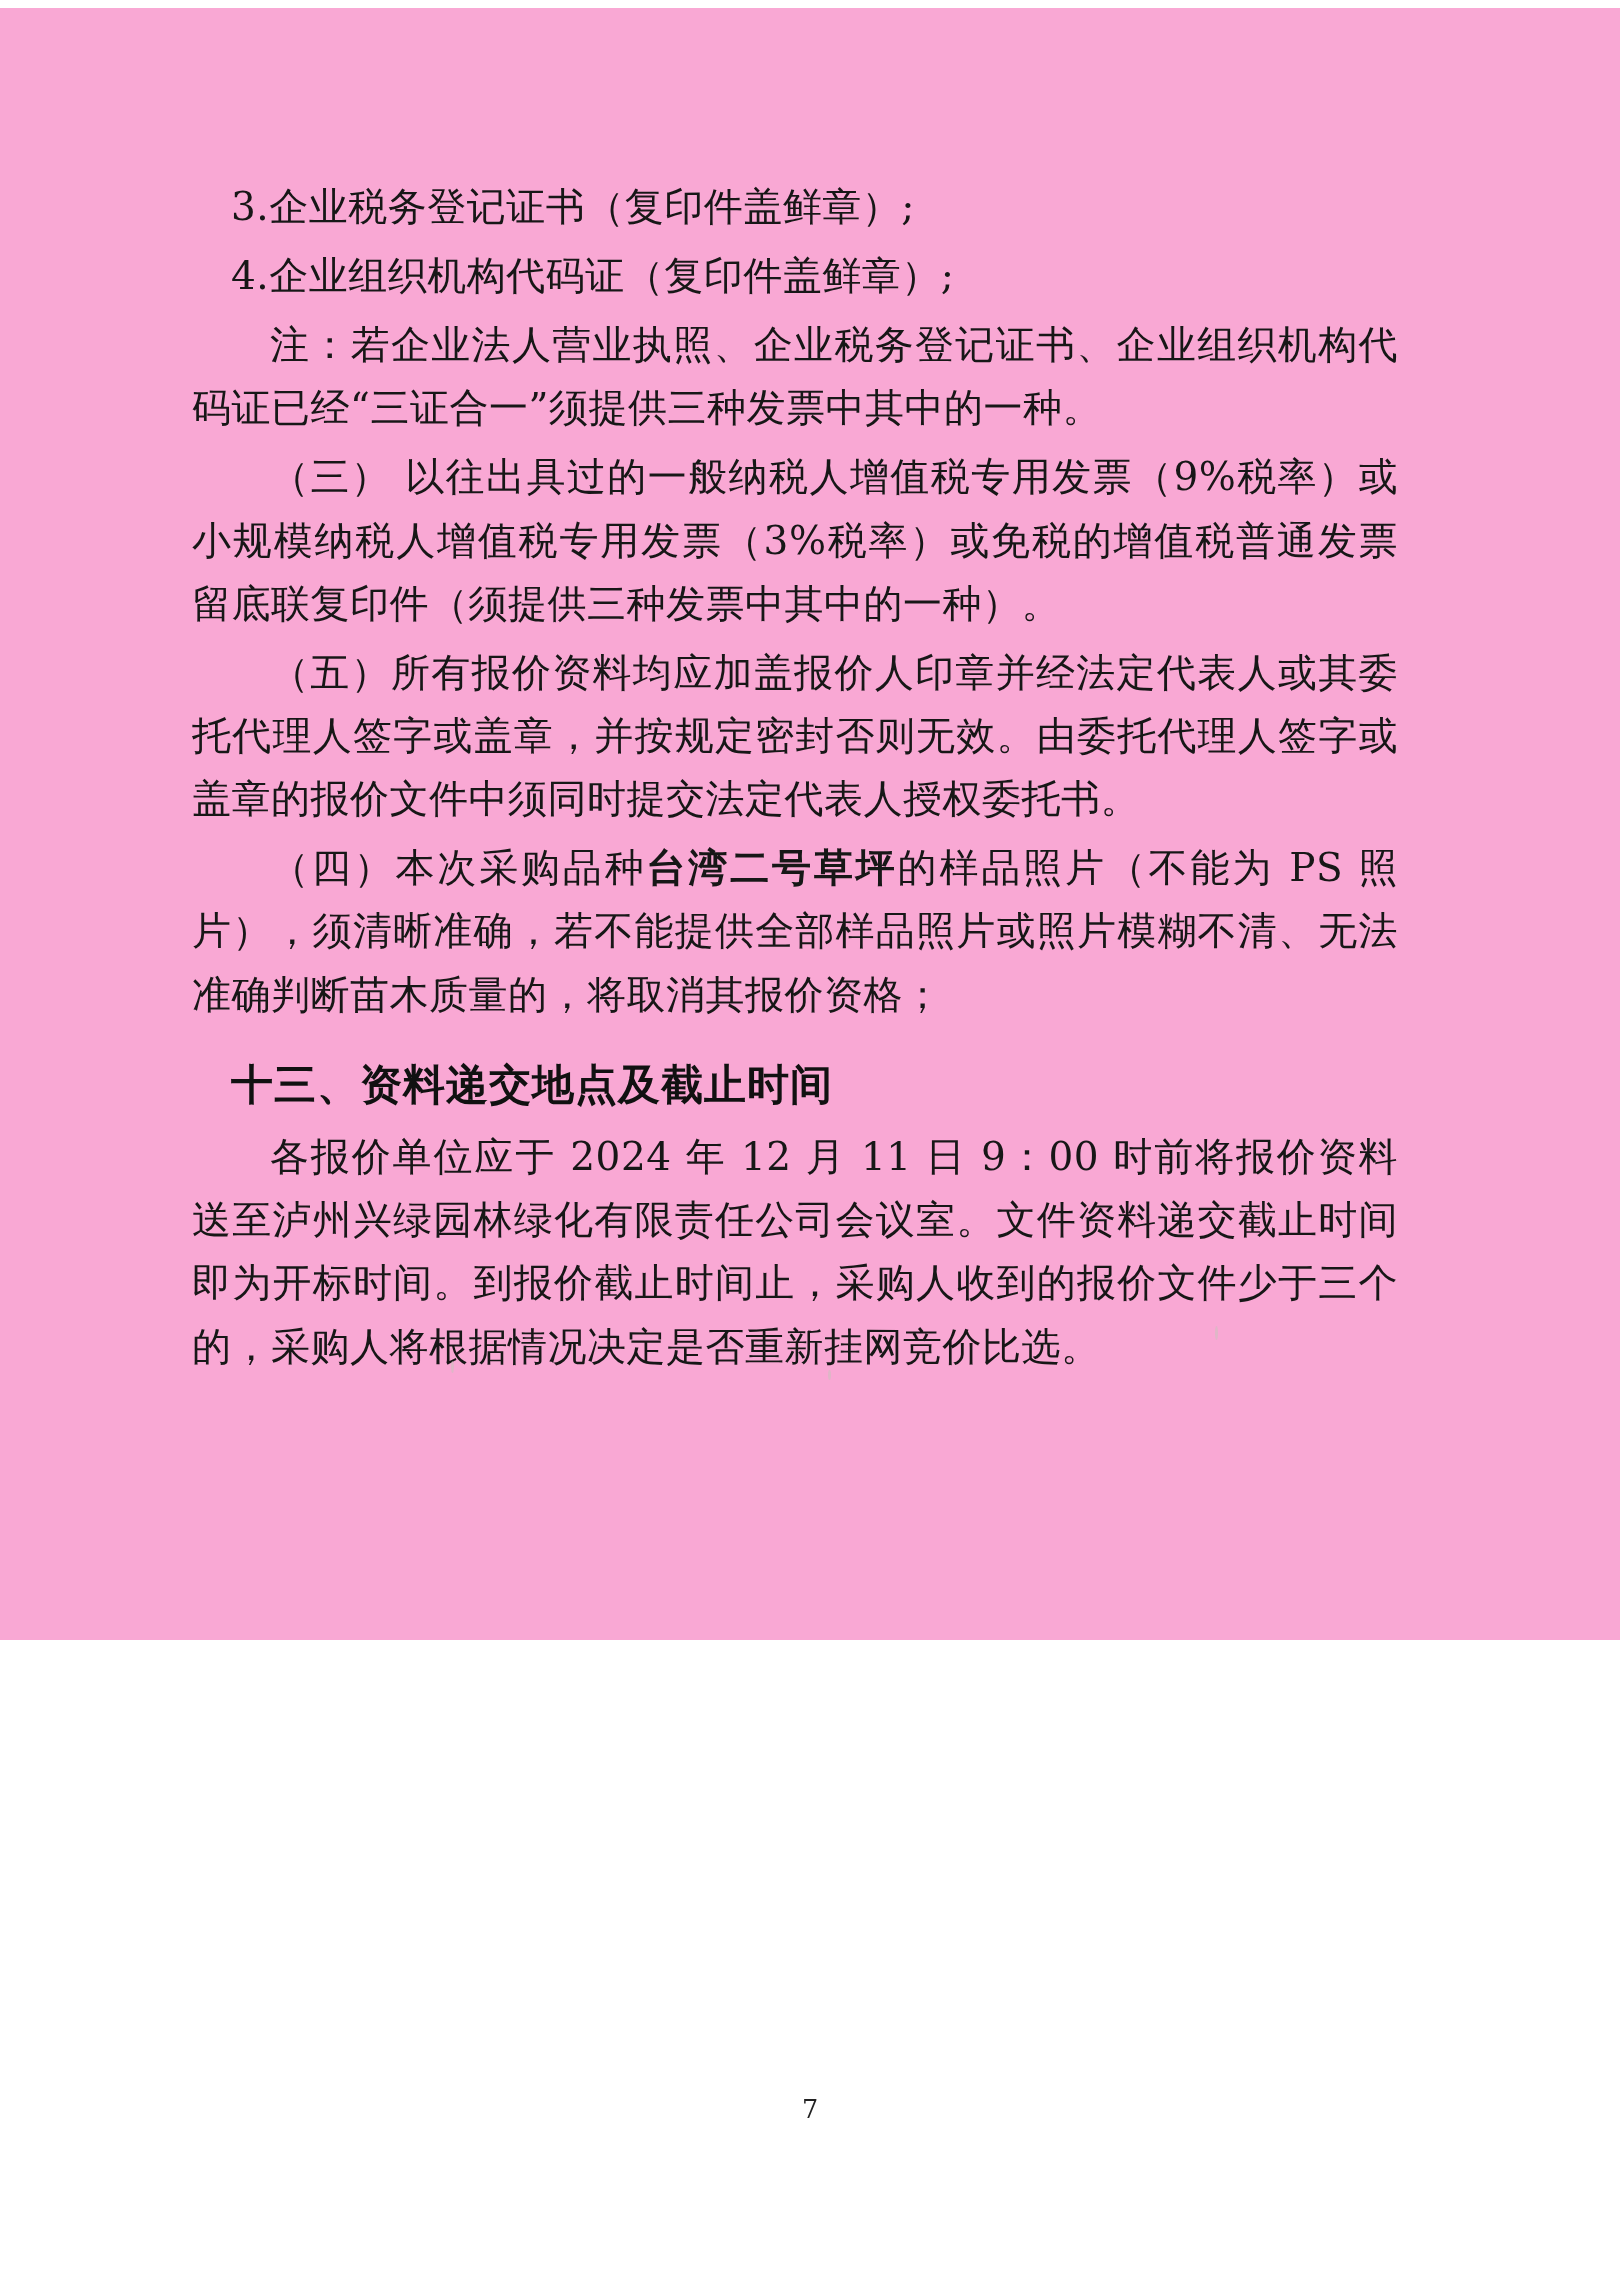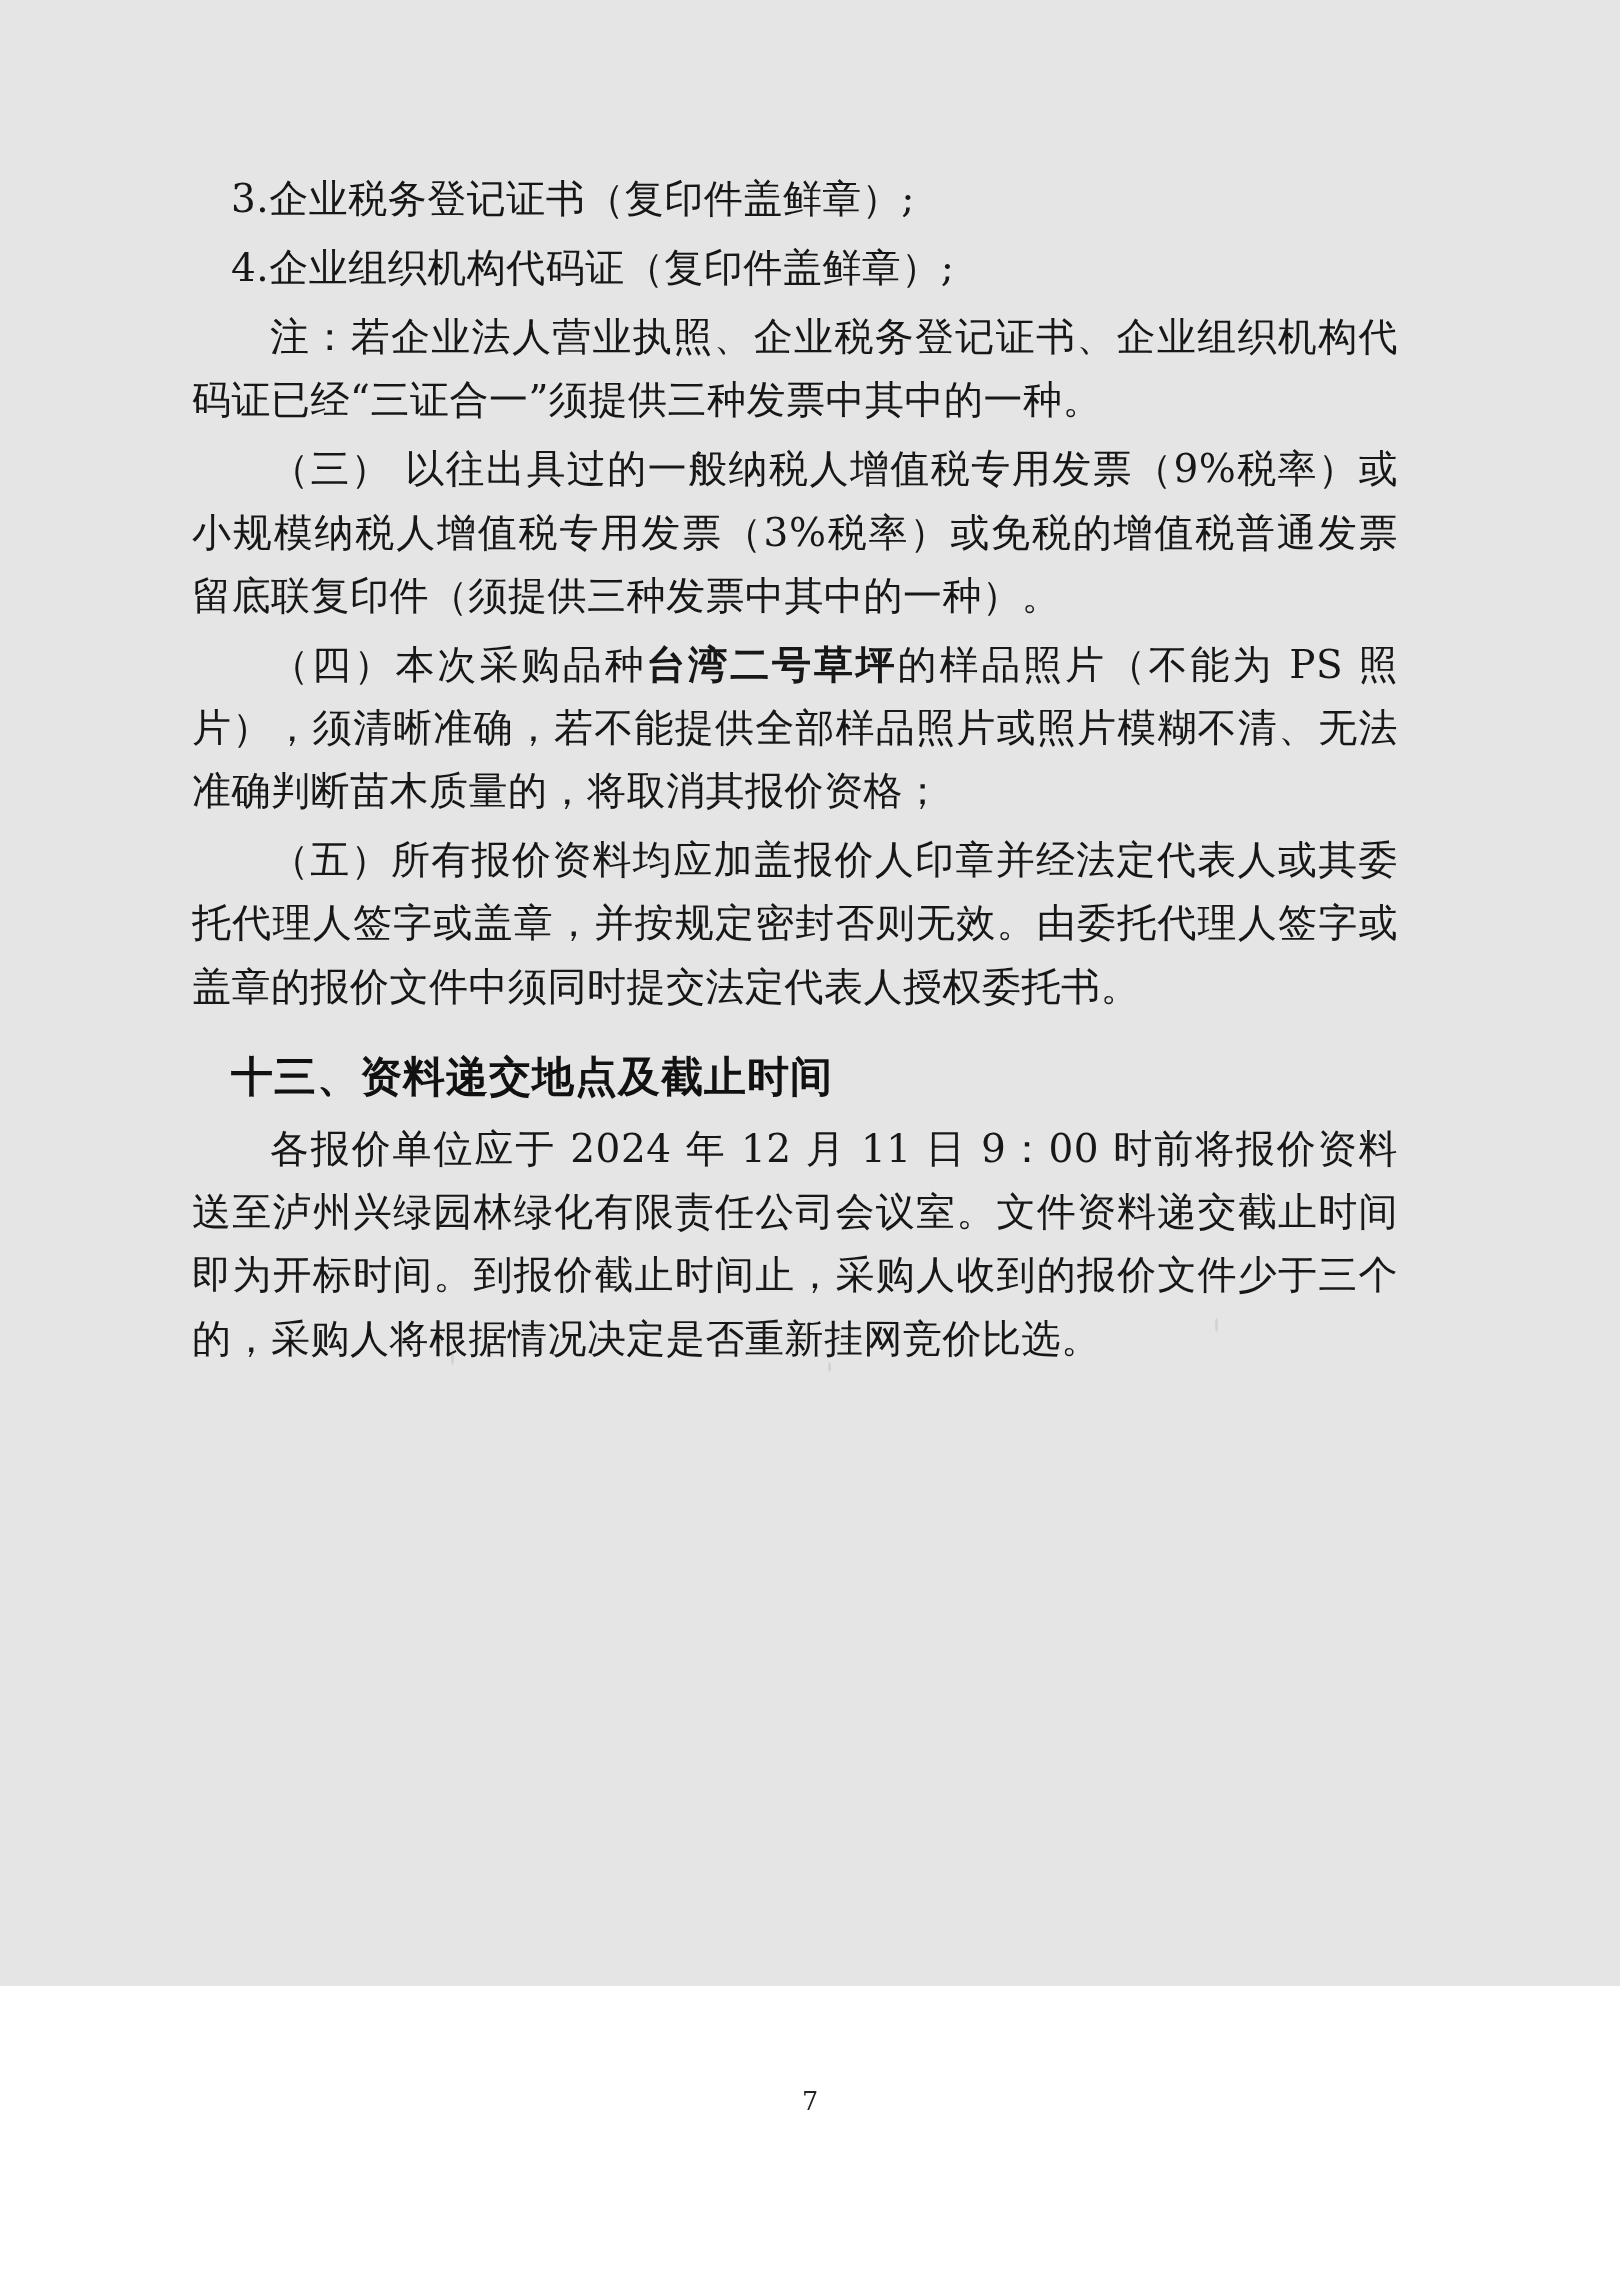--- a/index.html
+++ b/index.html
@@ -10,24 +10,24 @@
   body {
     width: 1620px;
     height: 2292px;
     position: relative;
     font-family: "DejaVu Serif", "Liberation Serif", serif;
     color: #1a1a1a;
     overflow: hidden;
   }
   .page {
     position: absolute;
-    left: 0; top: 0;
+    left: 0; top: 8px;
     width: 1620px;
-    height: 1986px;
-    background: #e5e5e5;
+    height: 1632px;
+    background: #f9a8d4;
   }
   .content {
     position: absolute;
     left: 192px;
     top: 167px;
     width: 1206px;
   }
   p.para {
     margin: 0 0 5.9px 0;
     font-size: 39px;
@@ -83,23 +83,23 @@
   <div class="content">
 
     <p class="para indent-small">3.企业税务登记证书（复印件盖鲜章）;</p>
 
     <p class="para indent-small">4.企业组织机构代码证（复印件盖鲜章）;</p>
 
     <p class="para indent">注：若企业法人营业执照、企业税务登记证书、企业组织机构代码证已经“三证合一”须提供三种发票中其中的一种。</p>
 
     <p class="para indent">（三） 以往出具过的一般纳税人增值税专用发票（9%税率）或小规模纳税人增值税专用发票（3%税率）或免税的增值税普通发票留底联复印件（须提供三种发票中其中的一种）。</p>
 
+    <p class="para indent">（五）所有报价资料均应加盖报价人印章并经法定代表人或其委托代理人签字或盖章，并按规定密封否则无效。由委托代理人签字或盖章的报价文件中须同时提交法定代表人授权委托书。</p>
+
     <p class="para indent"><span>（四）本次采购品种</span><span class="bold-inline">台湾二号草坪</span><span>的样品照片（不能为 PS 照片），须清晰准确，若不能提供全部样品照片或照片模糊不清、无法准确判断苗木质量的，将取消其报价资格；</span></p>
-
-    <p class="para indent">（五）所有报价资料均应加盖报价人印章并经法定代表人或其委托代理人签字或盖章，并按规定密封否则无效。由委托代理人签字或盖章的报价文件中须同时提交法定代表人授权委托书。</p>
 
 
     <p class="heading">十三、资料递交地点及截止时间</p>
 
     <p class="para indent">各报价单位应于 2024 年 12 月 11 日 9：00 时前将报价资料送至泸州兴绿园林绿化有限责任公司会议室。文件资料递交截止时间即为开标时间。到报价截止时间止，采购人收到的报价文件少于三个的，采购人将根据情况决定是否重新挂网竞价比选。</p>
 
   </div>
 
   <div class="page-number">7</div>
 

